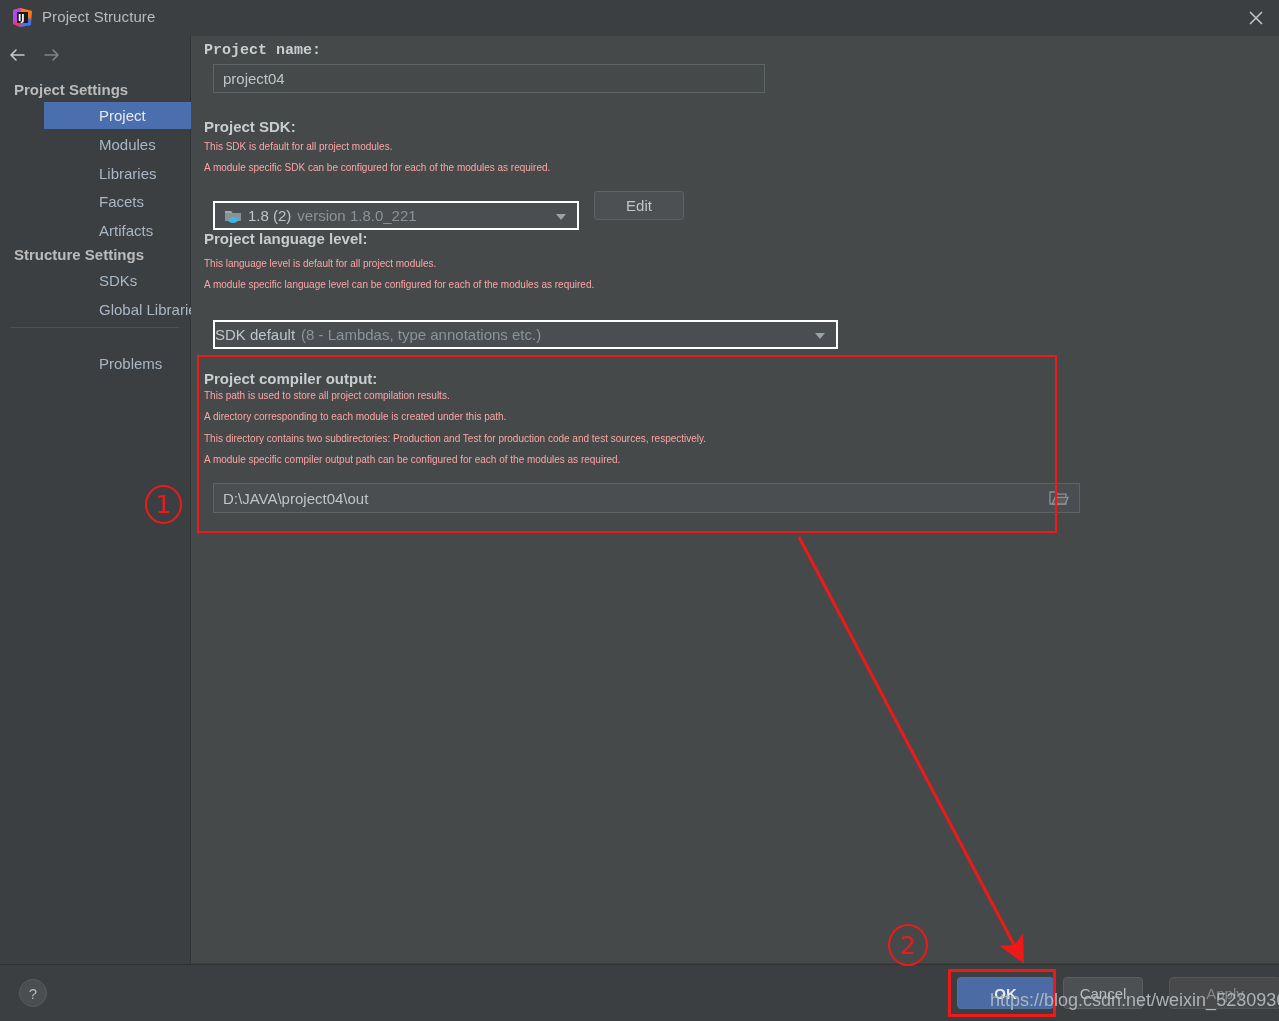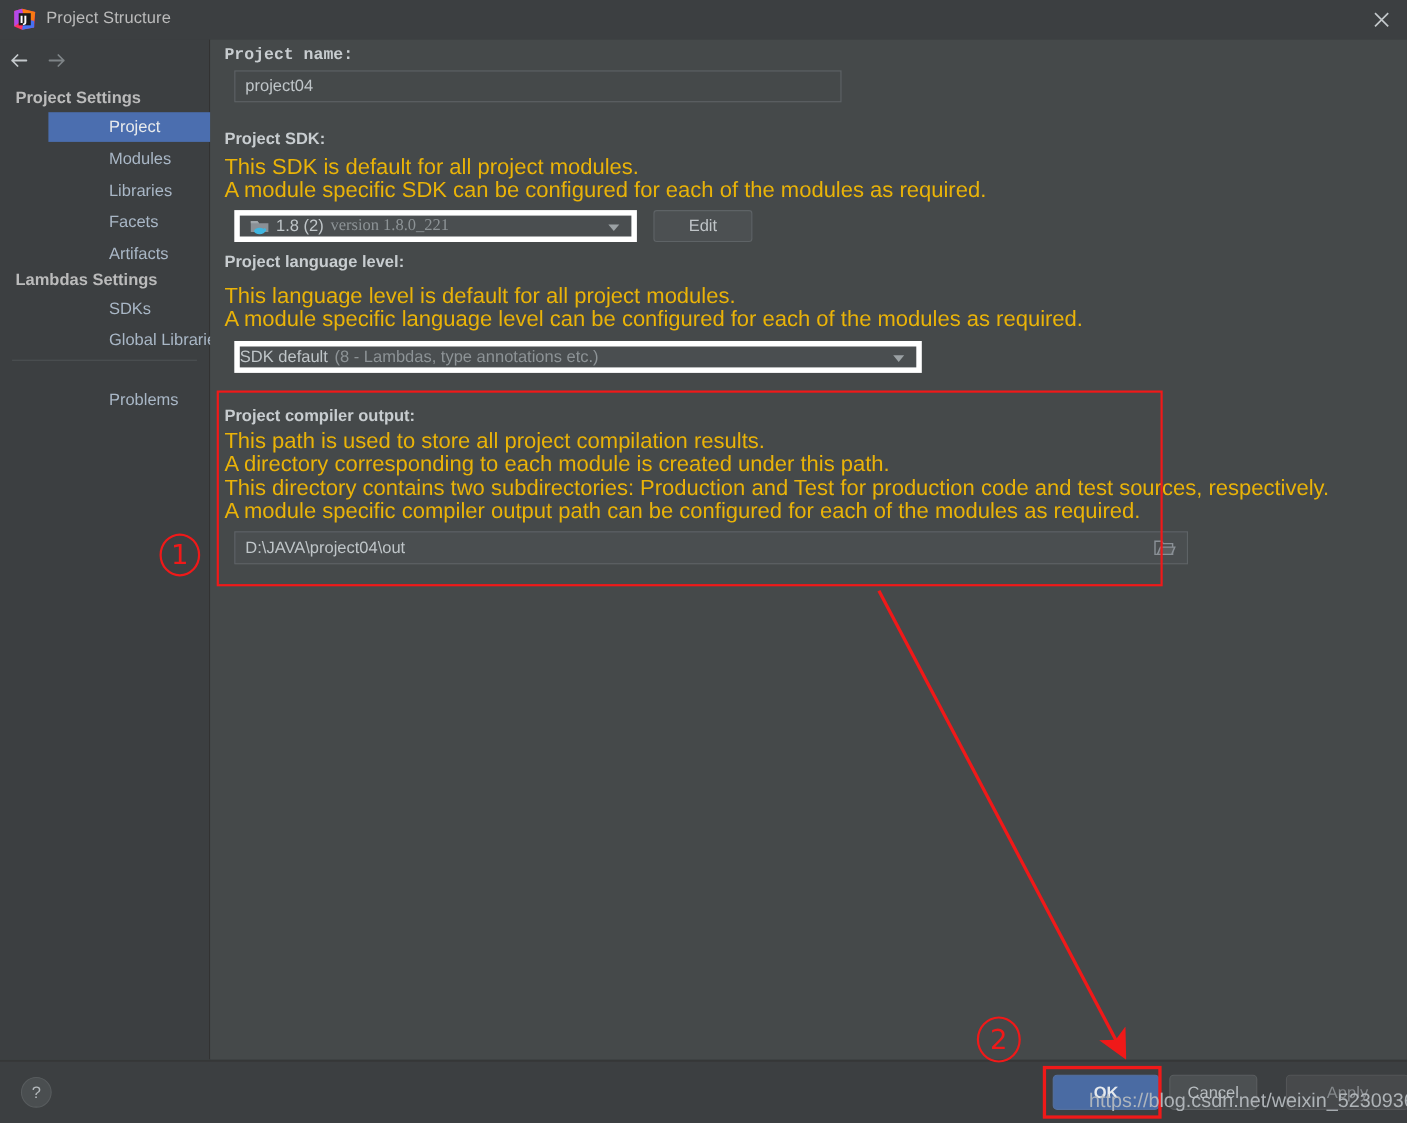--- a/index.html
+++ b/index.html
@@ -112,47 +112,48 @@
   }
   .lbl-bold {
     position: absolute;
     font-size: 15px;
     font-weight: bold;
     color: #c8cdd0;
     white-space: nowrap;
   }
   .lbl-plain {
     position: absolute;
-    font-size: 20px;
-    color: #eab308;
+    font-size: 10px;
+    color: #fca5a5;
     white-space: nowrap;
   }
 
   .textfield {
     position: absolute;
     background: #45494a;
     border: 1px solid #5e6366;
     box-sizing: border-box;
     font-size: 15px;
     color: #bfc5c8;
     padding-left: 9px;
     display: flex;
     align-items: center;
   }
 
   .combo {
     position: absolute;
     background: #4a4e50;
-    border: 5px solid #ffffff;
+    border: 2px solid #ffffff;
     box-sizing: border-box;
     font-size: 15px;
     color: #bfc5c8;
     display: flex;
     align-items: center;
     cursor: pointer;
+    margin-top: 10px;
   }
   .combo .arrow {
     position: absolute;
     right: 11px; top: 50%;
     margin-top: -2px;
     width: 0; height: 0;
     border-left: 5px solid transparent;
     border-right: 5px solid transparent;
     border-top: 6px solid #9ba1a4;
   }
@@ -317,21 +318,21 @@
     <div class="nav-item" style="top:124px;">
       <span>Libraries</span>
     </div>
     <div class="nav-item" style="top:152px;">
       <span>Facets</span>
     </div>
     <div class="nav-item" style="top:181px;">
       <span>Artifacts</span>
     </div>
 
-    <div class="group-header" style="top:210px;">Lambdas Settings</div>
+    <div class="group-header" style="top:210px;">Structure Settings</div>
 
     <div class="nav-item" style="top:231px;">
       <span>SDKs</span>
     </div>
     <div class="nav-item" style="top:260px;">
       <span>Global Libraries</span>
     </div>
 
     <div class="nav-sep" style="top:291px;"></div>
 
@@ -354,21 +355,21 @@
     <div class="combo" style="left:22px; top:155px; width:366px; height:29px; padding-left:33px;">
       <span class="sdk-icon">
         <svg width="18" height="16" viewBox="0 0 18 16">
           <path d="M1 3 L7 3 L8.5 5 L17 5 L17 13 L1 13 Z" fill="#8a9096"></path>
           <path d="M1 3 L7 3 L8.5 5 L1 5 Z" fill="#a0a6ab"></path>
           <ellipse cx="9" cy="12" rx="5" ry="3" fill="#40b6e0"></ellipse>
           <path d="M13 10 q3 1 0 2.4" stroke="#40b6e0" stroke-width="1.3" fill="none"></path>
         </svg>
       </span>
       <span>1.8 (2)</span>
-      <span class="muted" style="margin-left:6px;font-family:Liberation Serif, serif;">version 1.8.0_221</span>
+      <span class="muted" style="margin-left:6px;">version 1.8.0_221</span>
       <span class="arrow"></span>
     </div>
 
     <div class="btn" style="left:403px; top:155px; width:90px; height:29px;">
       <span>Edit</span>
     </div>
 
     <div class="lbl-bold" style="left:13px; top:194px;">Project language level:</div>
     <div class="lbl-plain" style="left:13px; top:222px;">This language level is default for all project modules.</div>
     <div class="lbl-plain" style="left:13px; top:243px;">A module specific language level can be configured for each of the modules as required.</div>

